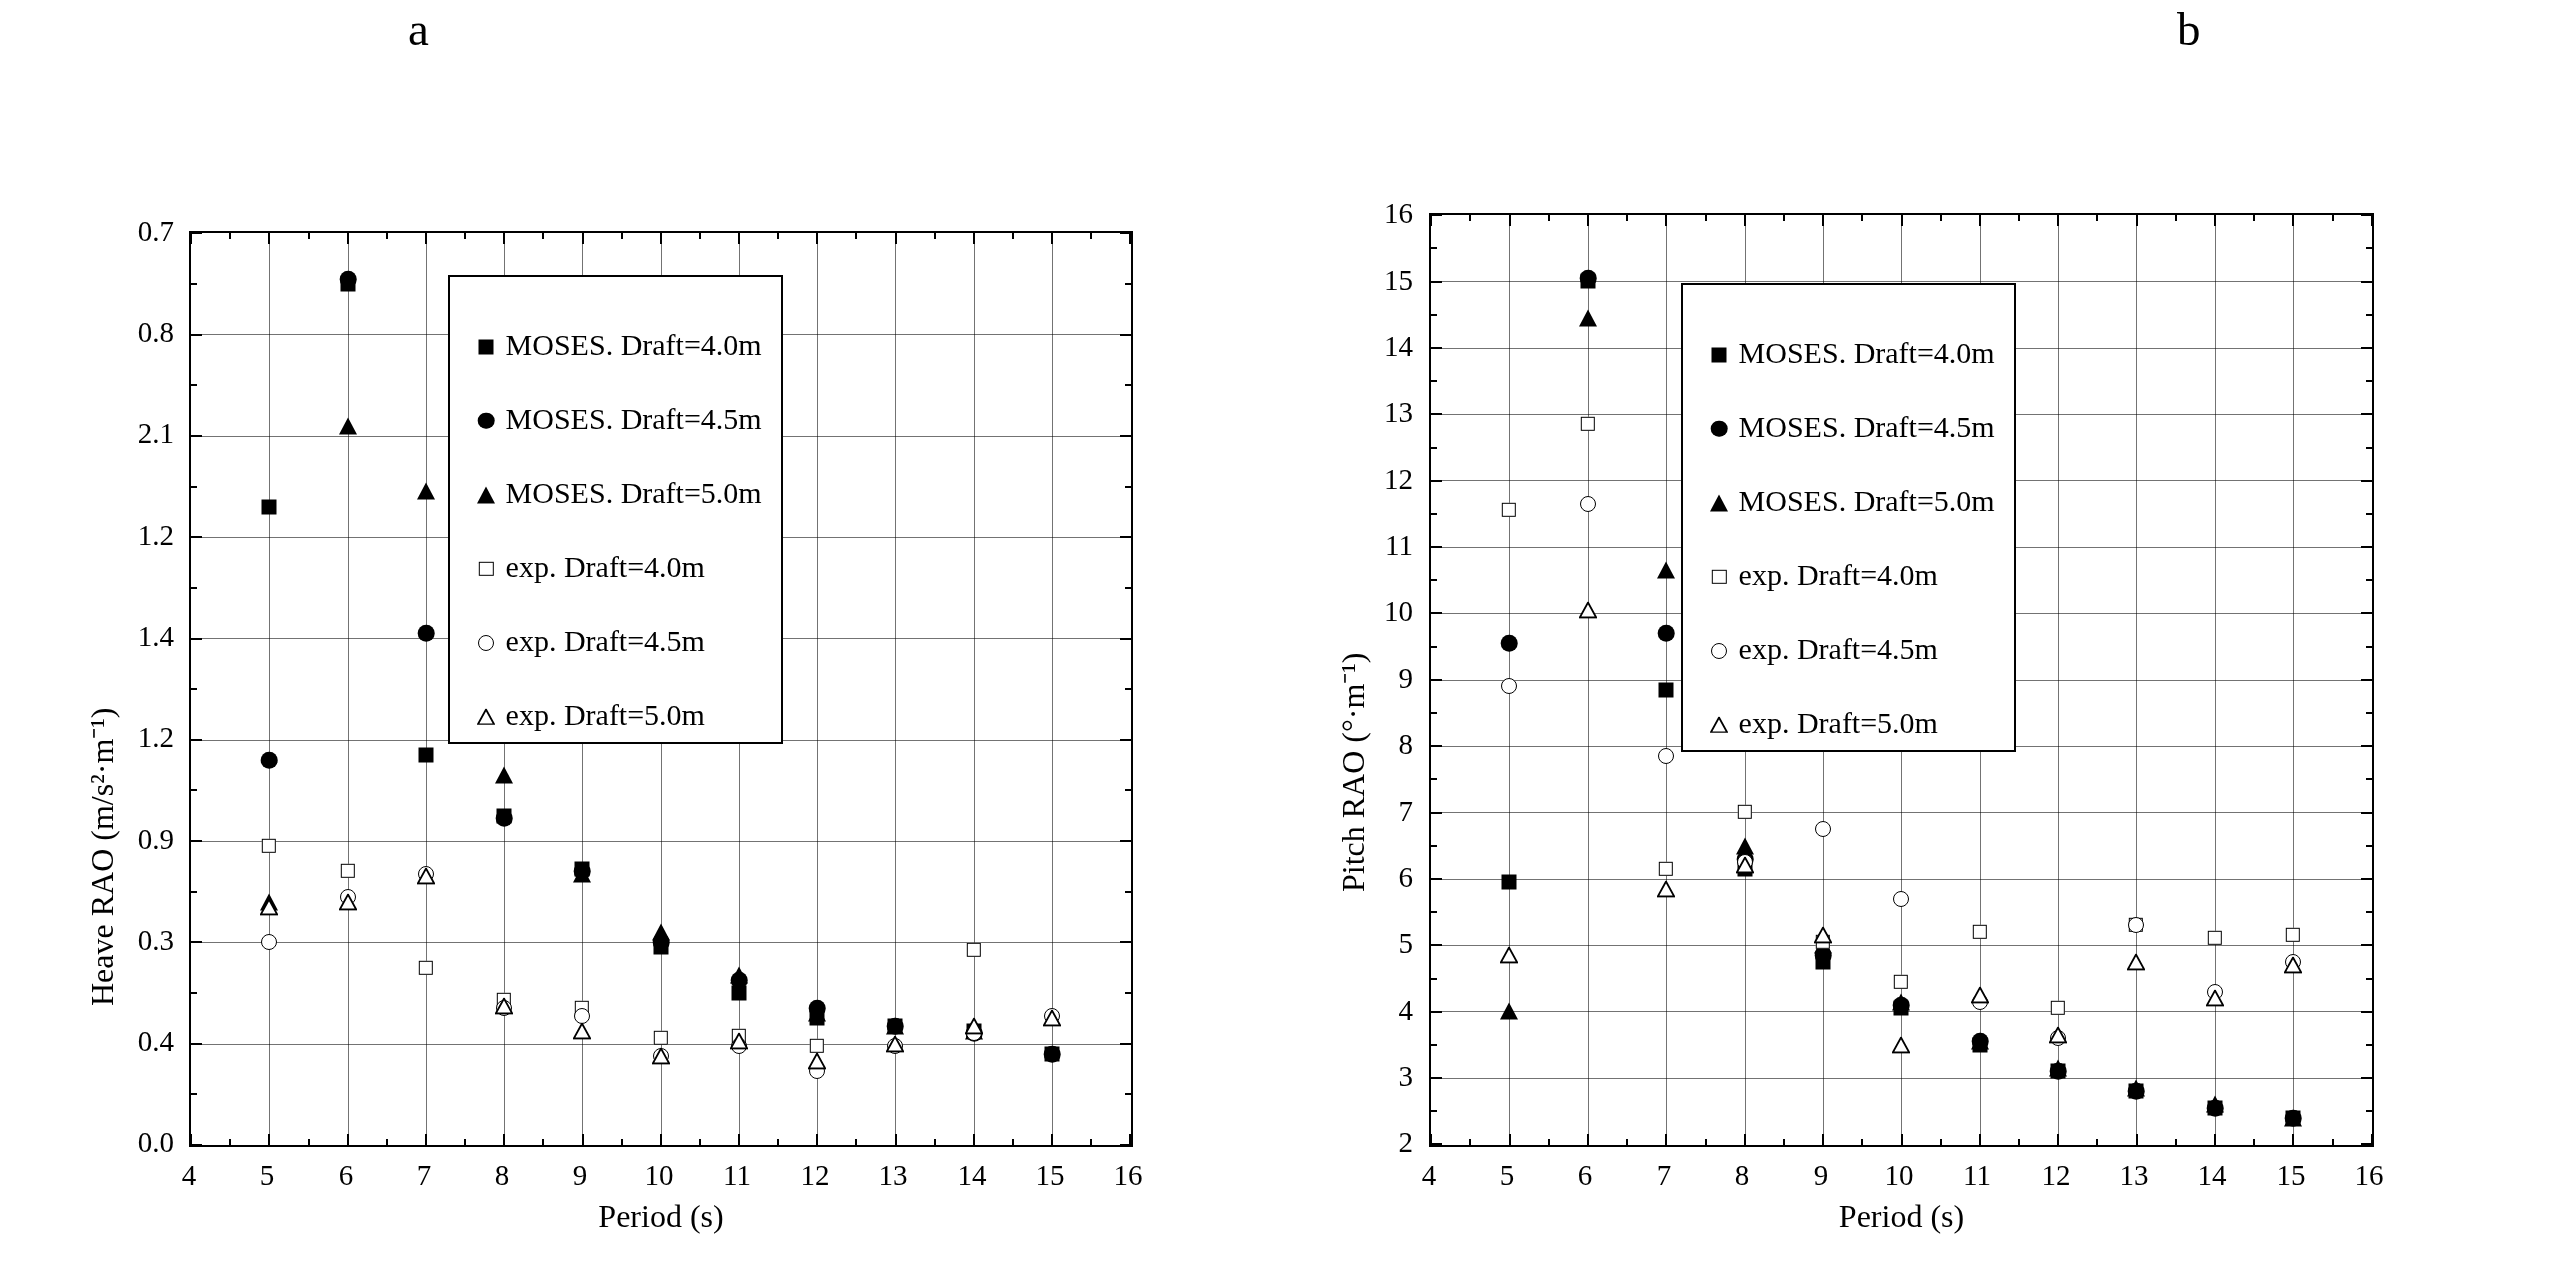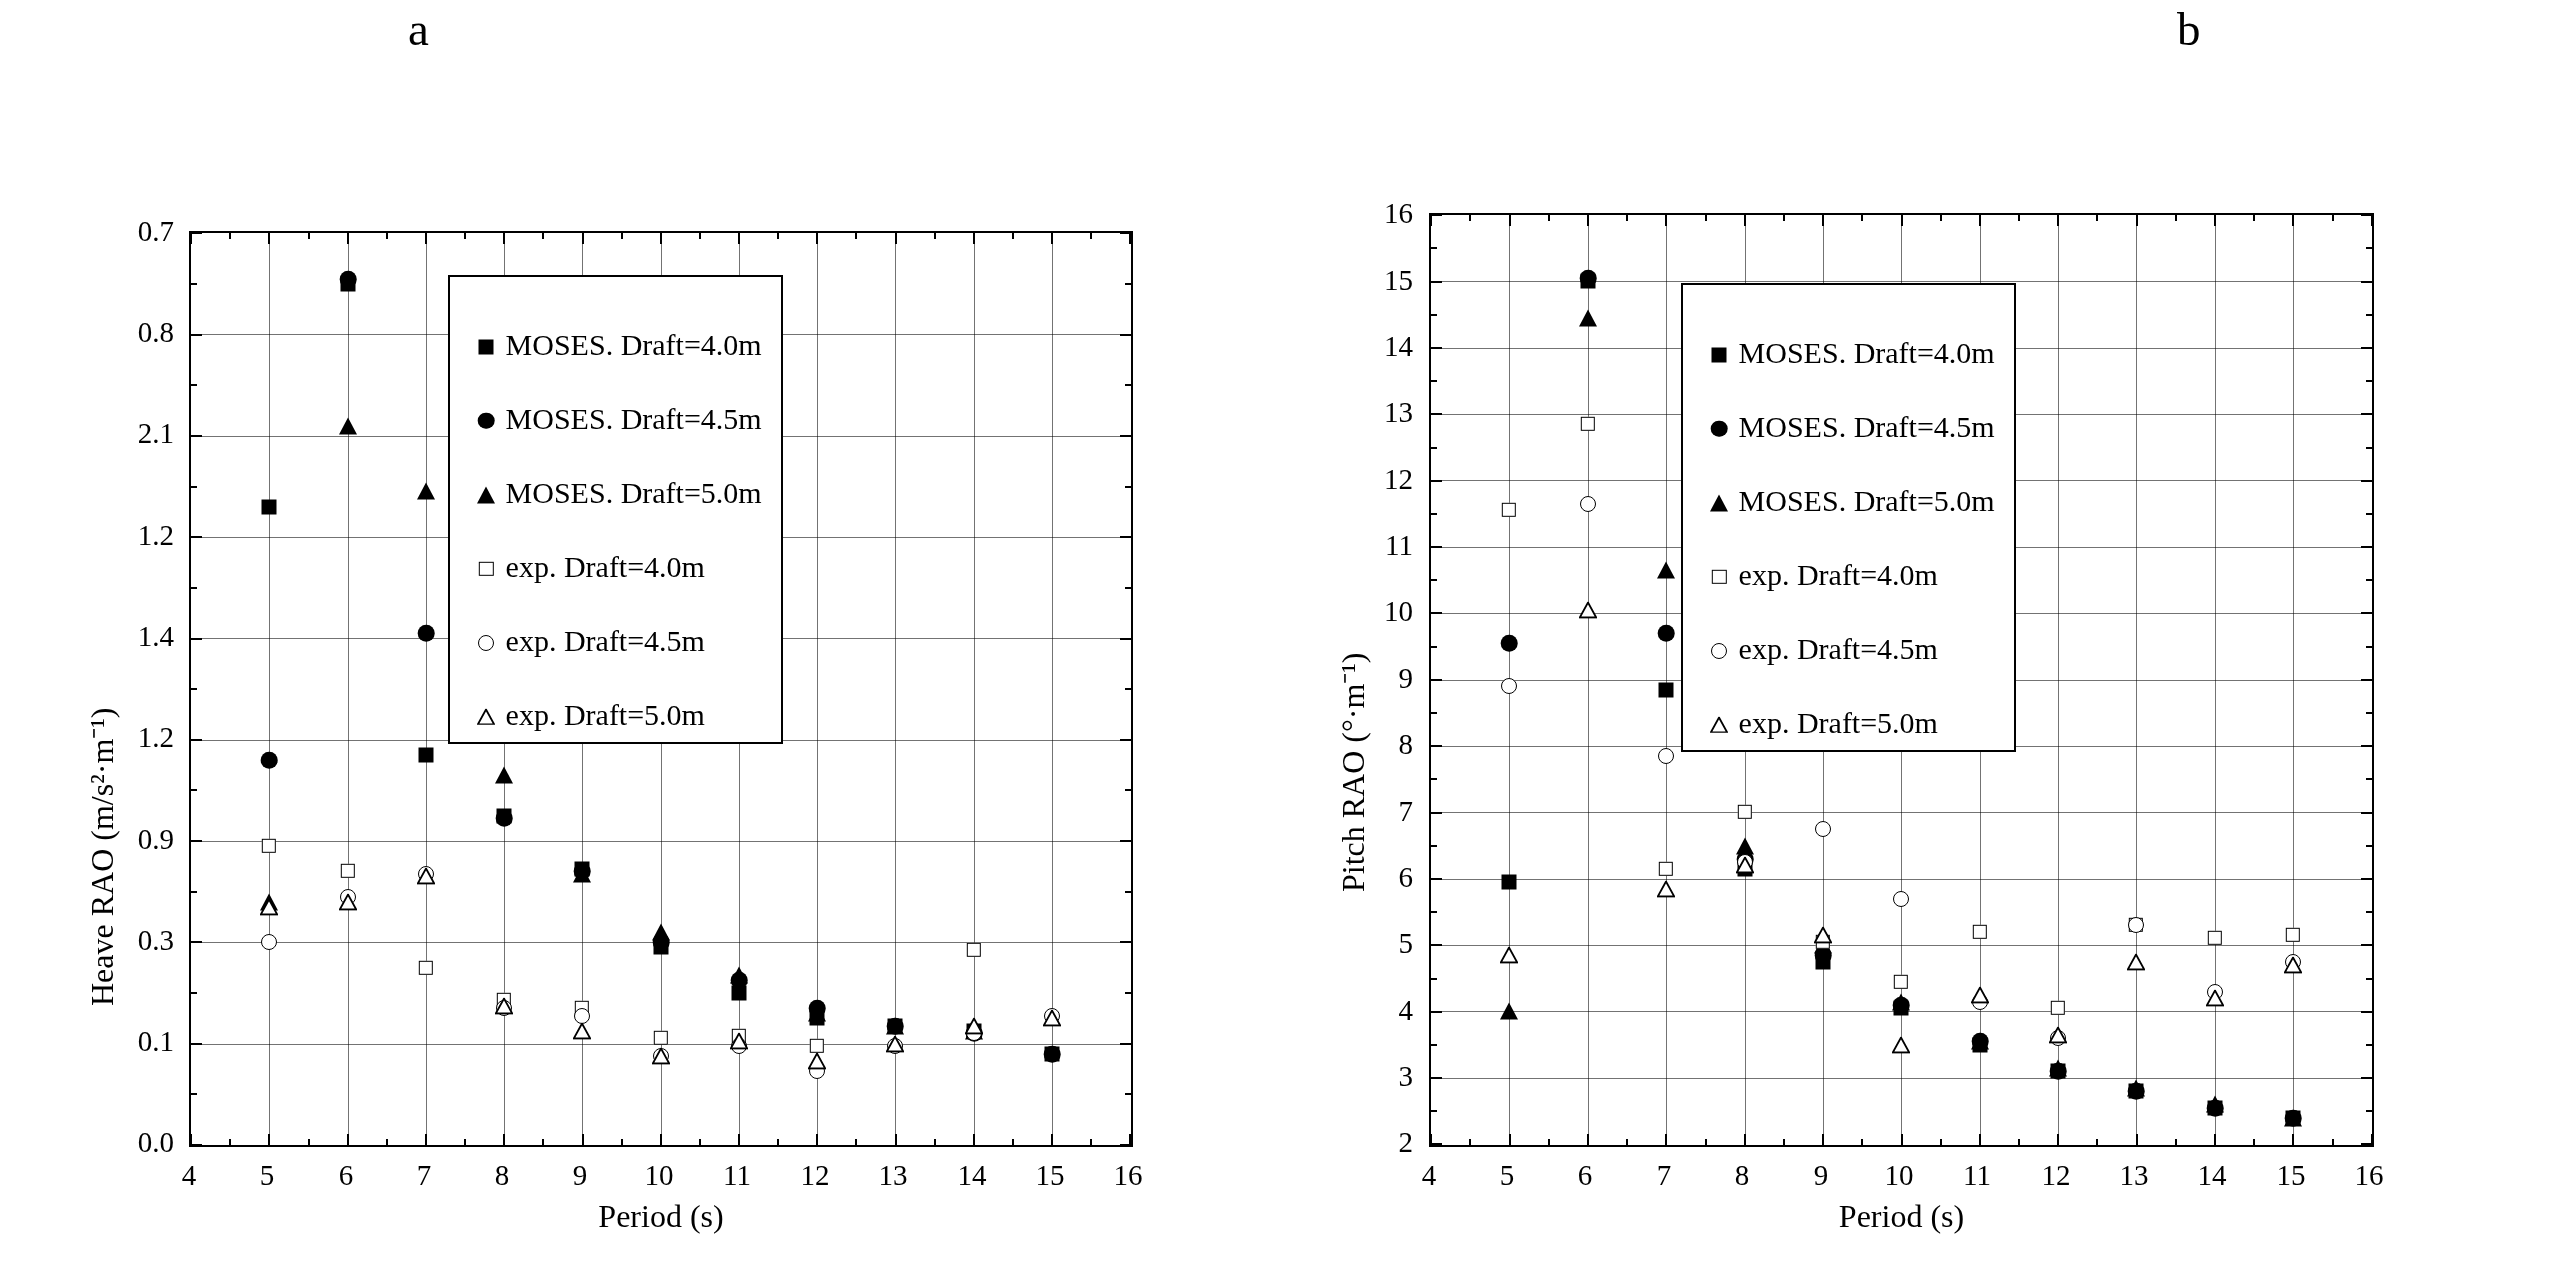--- a/index.html
+++ b/index.html
@@ -304,21 +304,21 @@
         <div class="xlab" style="left: 659px; top: 1159px;">10</div>
         <div class="xlab" style="left: 737px; top: 1159px;">11</div>
         <div class="xlab" style="left: 815px; top: 1159px;">12</div>
         <div class="xlab" style="left: 893px; top: 1159px;">13</div>
         <div class="xlab" style="left: 972px; top: 1159px;">14</div>
         <div class="xlab" style="left: 1050px; top: 1159px;">15</div>
         <div class="xlab" style="left: 1128px; top: 1159px;">16</div>
       </div>
     <div id="ylabs-a">
         <div class="ylab" style="left: 91px; top: 1142px; width: 83px;">0.0</div>
-        <div class="ylab" style="left: 91px; top: 1041px; width: 83px;">0.1</div>
+        <div class="ylab" style="left: 91px; top: 1041px; width: 83px;">0.4</div>
         <div class="ylab" style="left: 91px; top: 940px; width: 83px;">0.3</div>
         <div class="ylab" style="left: 91px; top: 839px; width: 83px;">0.9</div>
         <div class="ylab" style="left: 91px; top: 737px; width: 83px;">1.2</div>
         <div class="ylab" style="left: 91px; top: 636px; width: 83px;">1.4</div>
         <div class="ylab" style="left: 91px; top: 535px; width: 83px;">1.2</div>
         <div class="ylab" style="left: 91px; top: 433px; width: 83px;">2.1</div>
         <div class="ylab" style="left: 91px; top: 332px; width: 83px;">0.8</div>
         <div class="ylab" style="left: 91px; top: 231px; width: 83px;">0.7</div>
       </div>
     <div class="axis-title" style="left:189px;top:1198px;width:944px;">Period (s)</div>

